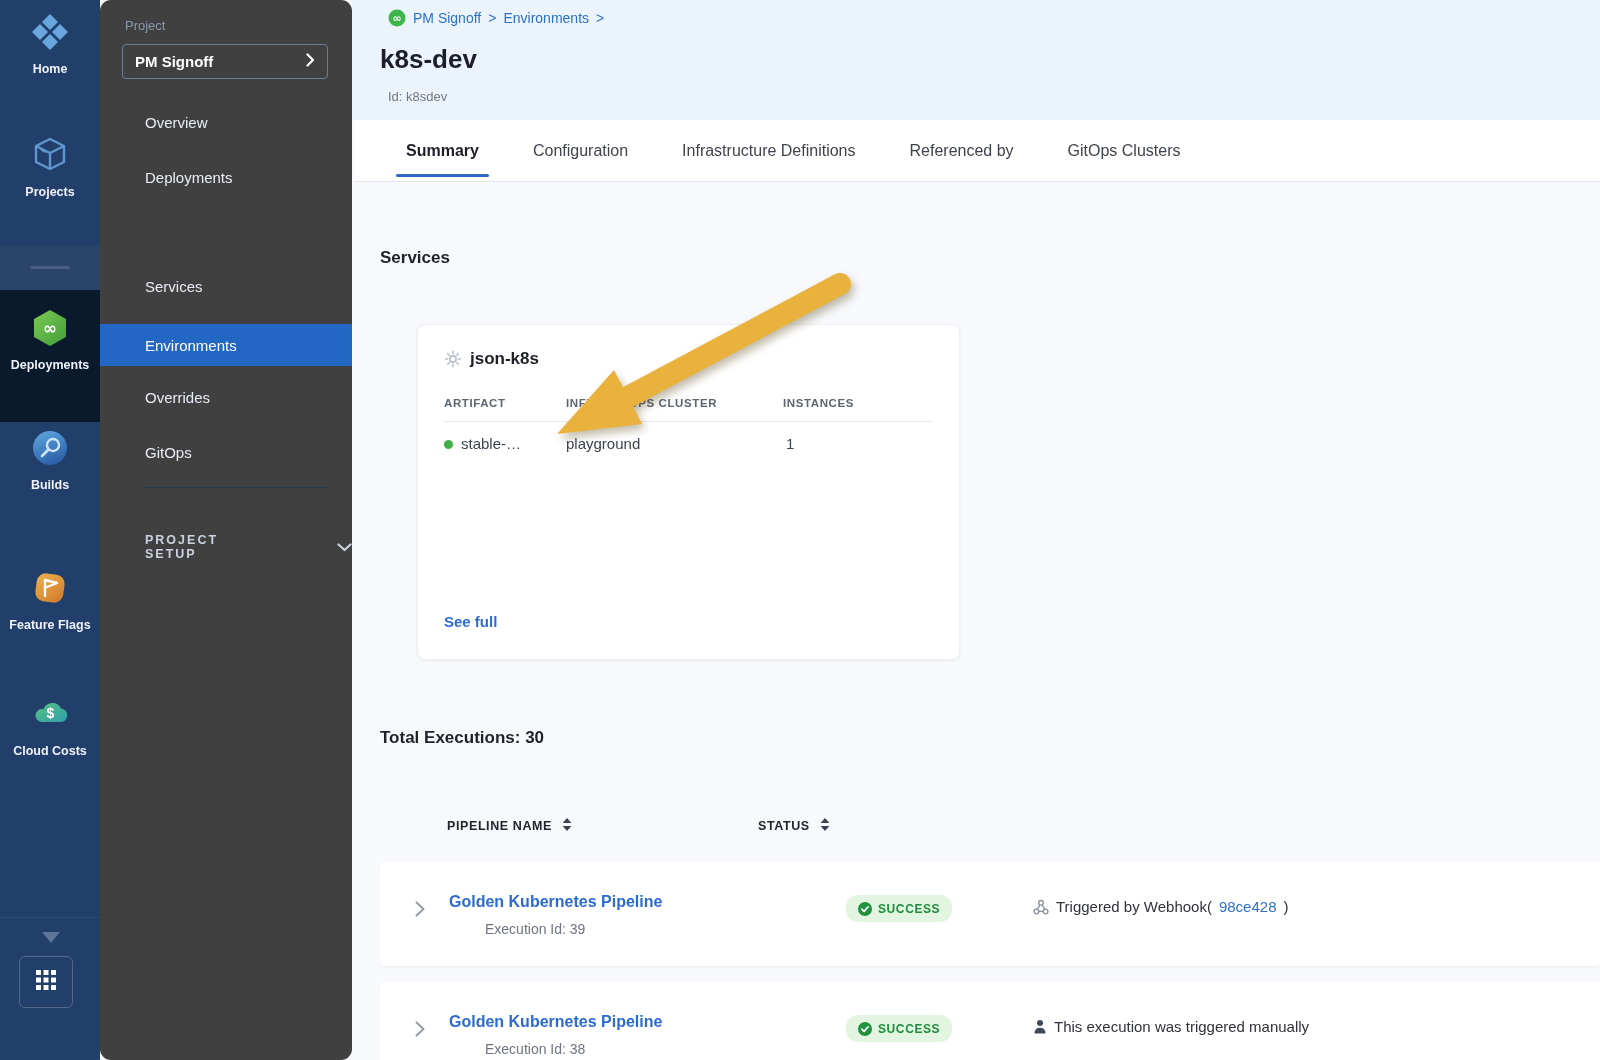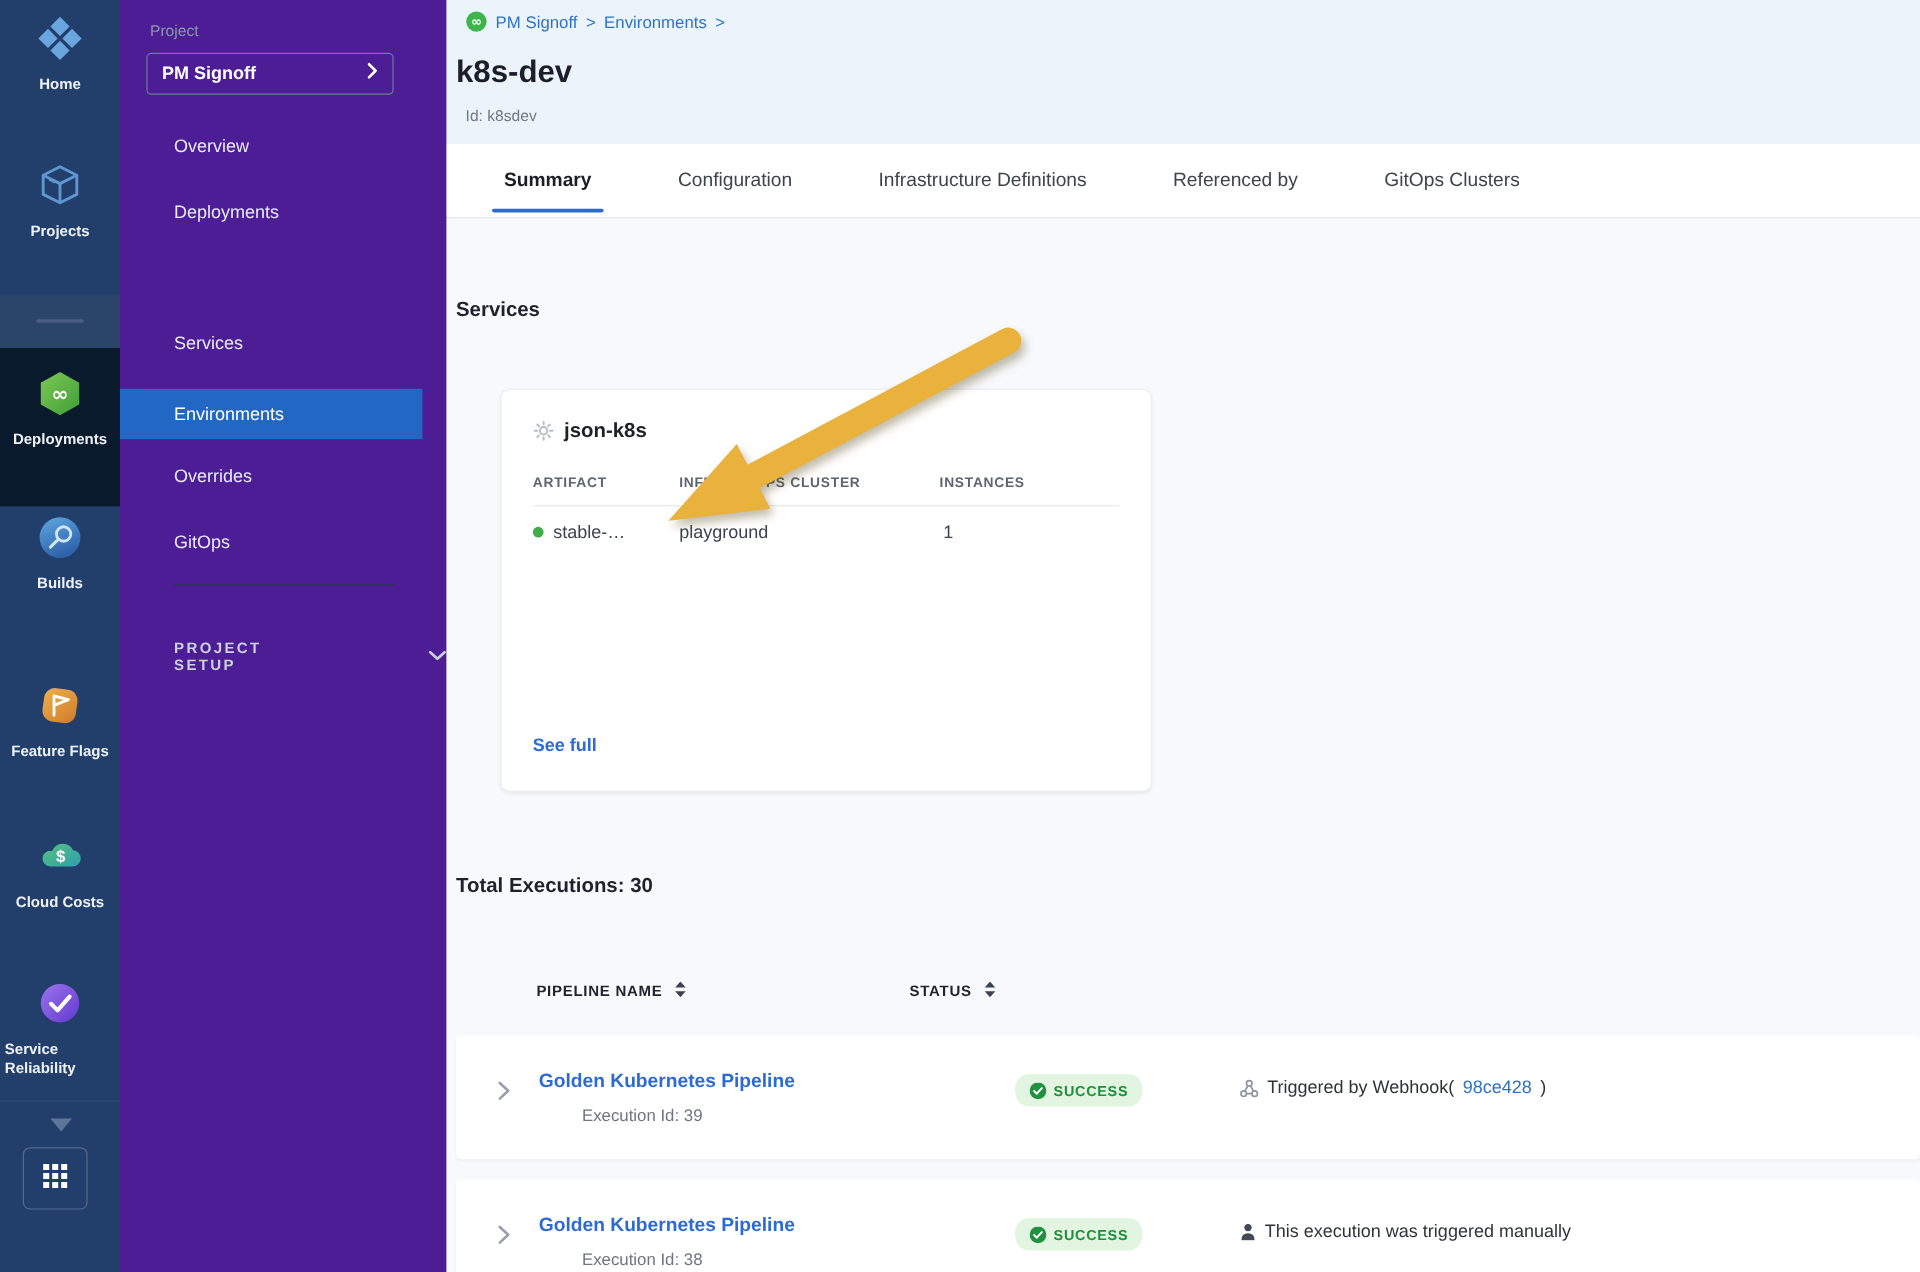--- a/index.html
+++ b/index.html
@@ -12,40 +12,40 @@
   .rail-band .dash{position:absolute;left:30px;top:20px;width:40px;height:3px;background:#4a5d80;border-radius:2px;}
   .rail-active{position:absolute;left:0;top:290px;width:100%;height:132px;background:#0a1a2d;}
   .rail-item{position:absolute;left:0;width:100px;display:flex;flex-direction:column;align-items:center;cursor:pointer;}
   .rail-label{margin-top:6px;font-size:12.5px;font-weight:bold;color:#eef2f8;white-space:nowrap;text-align:left;line-height:1.25;}
   .rail-label.wrap{white-space:normal;width:92px;}
   .rail-sep{position:absolute;left:0;top:917px;width:100%;height:1px;background:#2d4a73;}
   .rail-tri{position:absolute;left:42px;top:932px;width:0;height:0;border-left:9px solid transparent;border-right:9px solid transparent;border-top:11px solid #5c7598;cursor:pointer;}
   .rail-grid{position:absolute;left:19px;top:956px;width:52px;height:50px;border:1px solid #55688c;border-radius:6px;display:flex;align-items:center;justify-content:center;cursor:pointer;}
 
   
-  .sidebar{position:absolute;left:100px;top:0;width:272px;height:100%;background:#4c1d95;z-index:4;}
+  .sidebar{position:absolute;left:100px;top:0;width:252px;height:100%;background:#404040;z-index:4;border-radius:11px;}
   .proj-label{position:absolute;left:25px;top:18px;font-size:13px;color:#8b99ad;}
   .proj-box{position:absolute;left:22px;top:44px;width:206px;height:35px;border:1px solid #6a7c97;border-radius:4px;display:flex;align-items:center;justify-content:space-between;padding:0 12px;box-sizing:border-box;cursor:pointer;}
   .proj-name{color:#ffffff;font-size:15px;font-weight:bold;}
   .nav-item{position:absolute;left:0;width:252px;height:36px;display:flex;align-items:center;padding-left:45px;box-sizing:border-box;font-size:15px;color:#e8edf5;cursor:pointer;}
   .nav-item.active{background:#2367c4;height:42px;color:#ffffff;}
   .side-div{position:absolute;left:45px;top:487px;width:185px;height:1px;background:#26394f;}
   .setup{position:absolute;left:45px;top:533px;display:flex;align-items:center;gap:84px;cursor:pointer;}
   .setup-label{font-size:12.5px;font-weight:bold;letter-spacing:2px;color:#c9d2de;}
 
   
   .main{position:absolute;left:352px;top:0;right:0;height:100%;z-index:1;}
   .page-head{position:absolute;left:0;top:0;right:0;height:120px;background:#ebf4fa;}
   .crumbs{position:absolute;left:36px;top:9px;display:flex;align-items:center;gap:7px;font-size:14px;}
   .crumb-link{color:#2e71c9;cursor:pointer;}
   .crumb-sep{color:#2e71c9;}
   .page-title{position:absolute;left:28px;top:44px;font-size:26px;font-weight:700;color:#1d1d2b;}
   .page-id{position:absolute;left:36px;top:89px;font-size:13px;color:#75777e;}
 
-  .tabbar{position:absolute;left:16px;top:120px;right:0;height:62px;background:#ffffff;border-bottom:1px solid #e3e6ea;display:flex;align-items:center;padding-left:42px;gap:52px;box-sizing:border-box;}
+  .tabbar{position:absolute;left:2px;top:120px;right:0;height:62px;background:#ffffff;border-bottom:1px solid #e3e6ea;display:flex;align-items:center;padding-left:42px;gap:34px;box-sizing:border-box;}
   .tab{position:relative;height:100%;display:flex;align-items:center;padding:0 10px;font-size:16px;color:#3e434c;cursor:pointer;}
   .tab.active{font-weight:bold;color:#1c1d27;}
   .tab.active::after{content:"";position:absolute;left:0;right:0;bottom:4px;height:3px;background:#2e6ac6;border-radius:2px;}
 
   .section-h{position:absolute;left:28px;font-size:17px;font-weight:bold;color:#1f212b;}
 
   
   .svc-card{position:absolute;left:65px;top:324px;width:541px;height:334px;background:#ffffff;border:1px solid #edeff3;border-radius:8px;box-shadow:0 1px 3px rgba(40,60,90,.08);}
   .svc-title{position:absolute;left:26px;top:24px;display:flex;align-items:center;gap:8px;font-size:17px;font-weight:bold;color:#1e2027;}
   .svc-col{position:absolute;top:72px;font-size:11.5px;font-weight:bold;letter-spacing:.6px;color:#5c6670;}
@@ -163,35 +163,20 @@
                 <stop offset="1" stop-color="#2f9fae"></stop>
           </linearGradient>
             </defs>
           <path d="M12 28 a6.5 6.5 0 1 1 1.5-12.8 A9.5 9.5 0 0 1 31 14.5 A6 6 0 0 1 30 28 Z" fill="url(#gcc)"></path>
           <text x="20.5" y="24" font-size="14" font-weight="bold" fill="#ffffff" text-anchor="middle" font-family="Liberation Sans, sans-serif">$</text>
         </svg>
       </span>
       <span class="rail-label">Cloud Costs</span>
     </div>
 
-    <div class="rail-item" style="top:816px">
-      <span>
-        <svg width="40" height="40" viewBox="0 0 40 40">
-          <defs>
-              <linearGradient id="gsr" x1="0" y1="0" x2="1" y2="1">
-            <stop offset="0" stop-color="#9a74ec"></stop>
-                <stop offset="1" stop-color="#6239cf"></stop>
-          </linearGradient>
-            </defs>
-          <circle cx="20" cy="20" r="16" fill="url(#gsr)"></circle>
-          <path d="M12.5 20.5 L18 26 L28 14.5" fill="none" stroke="#ffffff" stroke-width="3.4" stroke-linecap="round" stroke-linejoin="round"></path>
-        </svg>
-      </span>
-      <span class="rail-label wrap">Service Reliability</span>
-    </div>
 
     <div class="rail-sep"></div>
     <div class="rail-tri"></div>
     <div class="rail-grid">
       <span>
         <svg width="22" height="22" viewBox="0 0 22 22">
           <g fill="#ffffff">
             <rect x="1" y="1" width="5" height="5"></rect>
               <rect x="8.5" y="1" width="5" height="5"></rect>
               <rect x="16" y="1" width="5" height="5"></rect>

